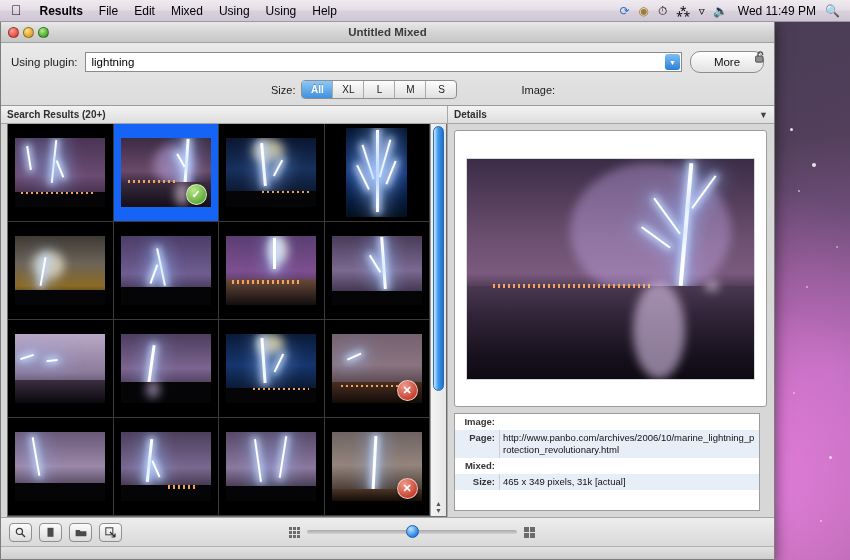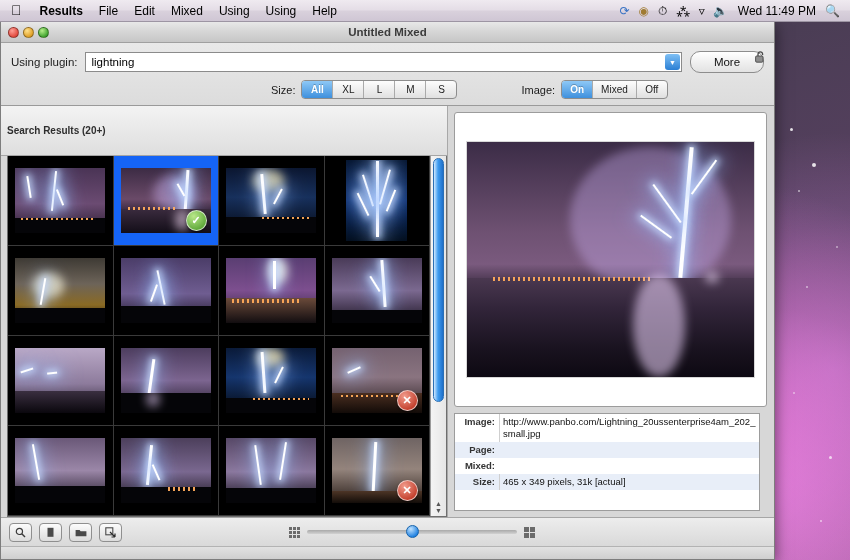--- a/index.html
+++ b/index.html
@@ -195,21 +195,21 @@
   #right-pane {
     flex: 1;
     display: flex; flex-direction: column;
     min-width: 0;
   }
   .pane-header {
     height: 17px;
     background: linear-gradient(to bottom,#f3f3f3,#dedede);
     border-bottom: 1px solid #a5a5a5;
     display: flex; align-items: center;
-    padding: 16px 6px;
+    padding: 0 6px;
     font-size: 10px; font-weight: bold; color: #2e2e2e;
     flex: none;
   }
   .pane-header .spacer { flex: 1; }
   .disclosure { font-size: 9px; color: #444; }
 
   
   #grid-region {
     flex: 1;
     display: flex;
@@ -457,25 +457,20 @@
         <span class="seg on">All</span>
         <span class="seg">XL</span>
         <span class="seg">L</span>
         <span class="seg">M</span>
         <span class="seg">S</span>
       </div>
 
       <span class="gap"></span>
 
       <span class="seg-label">Image:</span>
-      <div class="segmented">
-        <span class="seg on">On</span>
-        <span class="seg">Mixed</span>
-        <span class="seg">Off</span>
-      </div>
     </div>
   </div>
 
   <div id="main">
 
     <div id="left-pane">
       <div class="pane-header">
         <span>Search Results (20+)</span>
       </div>
 
@@ -646,43 +641,48 @@
           <div id="vthumb" style="height: 68%; margin-top: 1%;"></div>
           <div class="arrows">
             <span>▲</span>
             <span>▼</span>
           </div>
         </div>
       </div>
     </div>
 
     <div id="right-pane">
+      <div class="pane-header">
+        <span>Details</span>
+        <span class="spacer"></span>
+        <span class="disclosure">▼</span>
+      </div>
 
       <div id="detail-box">
         <div id="preview">
           <div class="sky" style="background:linear-gradient(to bottom,#3b2c46 0%,#6e5172 38%,#7a5a7e 52%,#2c2134 64%,#120d18 100%);"></div>
           <div class="glow" style="right:8%;top:2%;width:56%;height:62%;background:rgba(215,185,255,.35);"></div>
           <div class="bolt" style="right:23%;top:2%;width:4px;height:56%;transform:rotate(5deg);"></div>
           <div class="bolt" style="right:30%;top:16%;width:2px;height:20%;transform:rotate(-36deg);"></div>
           <div class="bolt" style="right:34%;top:28%;width:1.6px;height:16%;transform:rotate(-54deg);"></div>
           <div class="bolt" style="right:17%;top:6%;width:1.6px;height:18%;transform:rotate(36deg);"></div>
           <div class="water" style="height:42%;background:linear-gradient(to bottom,#4a3850 0%,#32253a 30%,#1a1320 70%,#0d0912 100%);"></div>
           <div class="citylights" style="bottom:41%;left:9%;right:36%;height:4px;"></div>
           <div class="glow" style="right:24%;bottom:0%;width:18%;height:44%;background:rgba(240,215,255,.55);"></div>
           <div class="glow" style="right:12%;bottom:40%;width:5%;height:5%;background:rgba(200,180,210,.8);"></div>
         </div>
       </div>
 
       <div id="meta-box">
         <div class="meta-row">
           <span class="meta-key">Image:</span>
-          <span class="meta-val">http://www.panbo.com/Lightning_20ussenterprise4am_202_small.jpg</span>
         </div>
         <div class="meta-row alt">
           <span class="meta-key">Page:</span>
+          <span class="meta-val">http://www.panbo.com/archives/2006/10/marine_lightning_protection_revolutionary.html</span>
         </div>
         <div class="meta-row">
           <span class="meta-key">Mixed:</span>
         </div>
         <div class="meta-row alt">
           <span class="meta-key">Size:</span>
           <span class="meta-val">465 x 349 pixels, 31k [actual]</span>
         </div>
       </div>
     </div>

